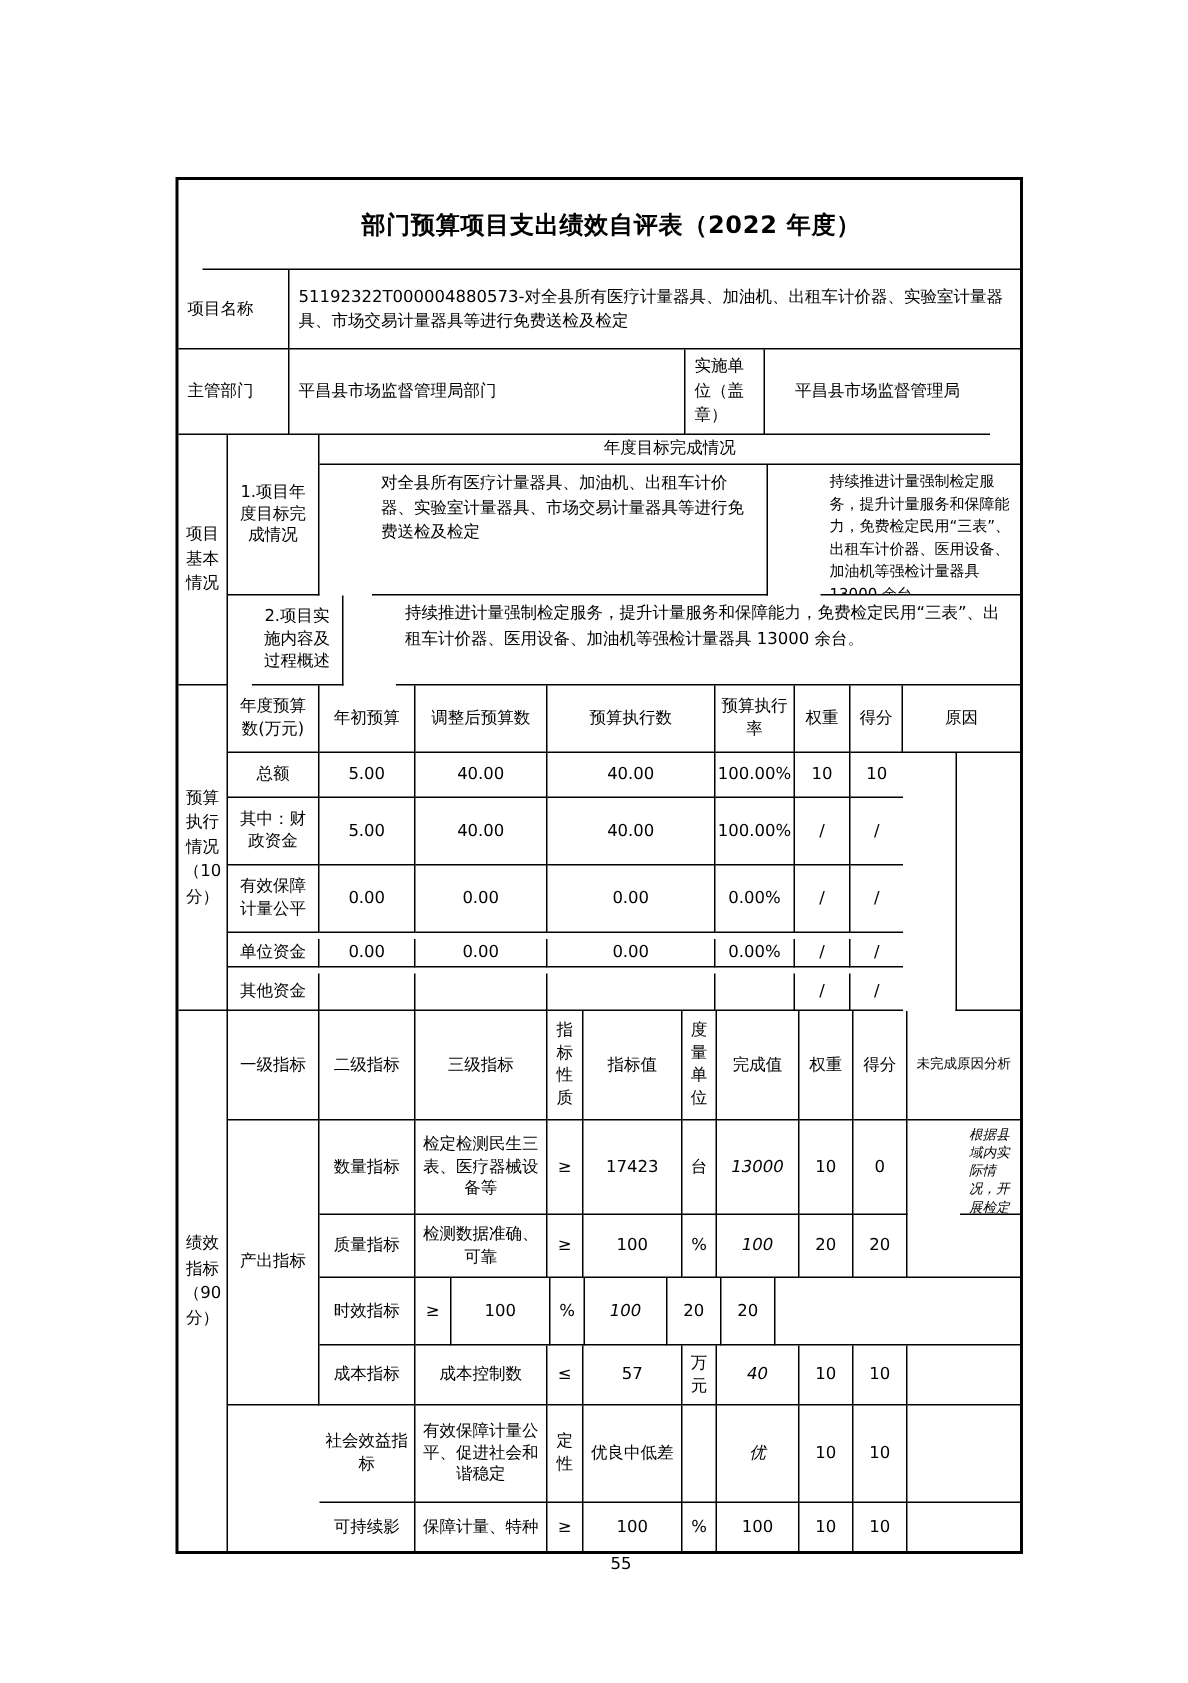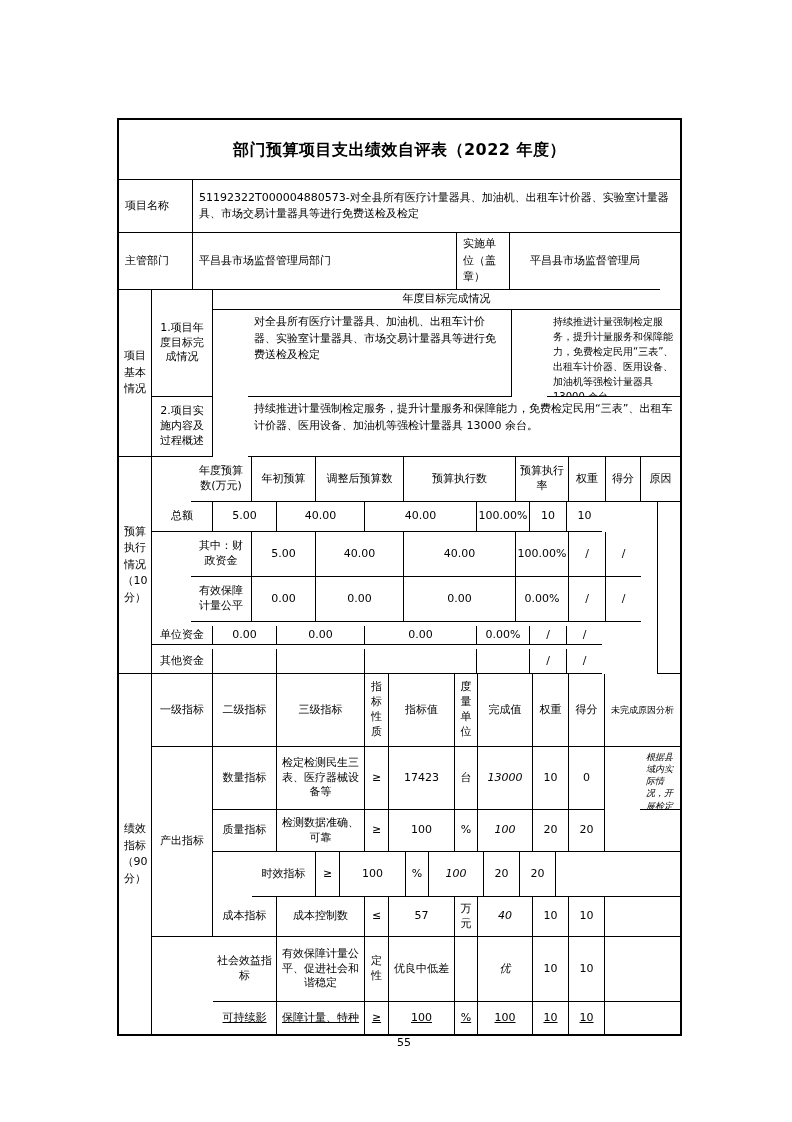--- a/index.html
+++ b/index.html
@@ -53,35 +53,36 @@
   .w264{width:264px;flex:none;}
   .w150{width:150px;flex:none;}
   .w24{width:24px;flex:none;}
   .w66{width:66px;flex:none;}
   .w23{width:23px;flex:none;}
   .w55{width:55px;flex:none;}
   .w36{width:36px;flex:none;}
   .grow{flex:1 1 auto;min-width:0;}
   .colflex{display:flex;flex-direction:column;flex:1 1 auto;min-width:0;}
   
-  .h60{height:60px;} .h53{height:53px;} .h57{height:57px;}
-  .h20{height:20px;} .h87{height:87px;} .h45{height:45px;margin-left:39px;}
+  .h60{height:60px;padding-left:16px;} .h53{height:53px;} .h57{height:57px;}
+  .h20{height:20px;} .h87{height:87px;} .h45{height:45px;}
   .h30{height:30px;} .h27{height:27px;align-items:center;} .h25{height:25px;}
   .h73{height:73px;} .h63{height:63px;} .h42{height:42px;}
-  .h40{height:40px;} .h65{height:65px;} .h32{height:32px;text-decoration:underline;}
+  .h40{height:40px;} .h65{height:65px;} .h32{height:32px;}
   .title-cell{
     font-weight:bold;
     font-size:16px;
     letter-spacing:0.5px;
   }
   .vlabel{line-height:1.5;}
   .page-number{
     position:absolute;
-    left:397px;top:1036px;
+    left:384px;top:1036px;
     width:60px;
+    text-align:center;
     font-size:11px;
   }
   .para{line-height:1.5;}
 </style>
 </head>
 <body>
 
 <div class="page">
   <div class="doc-table">
 

